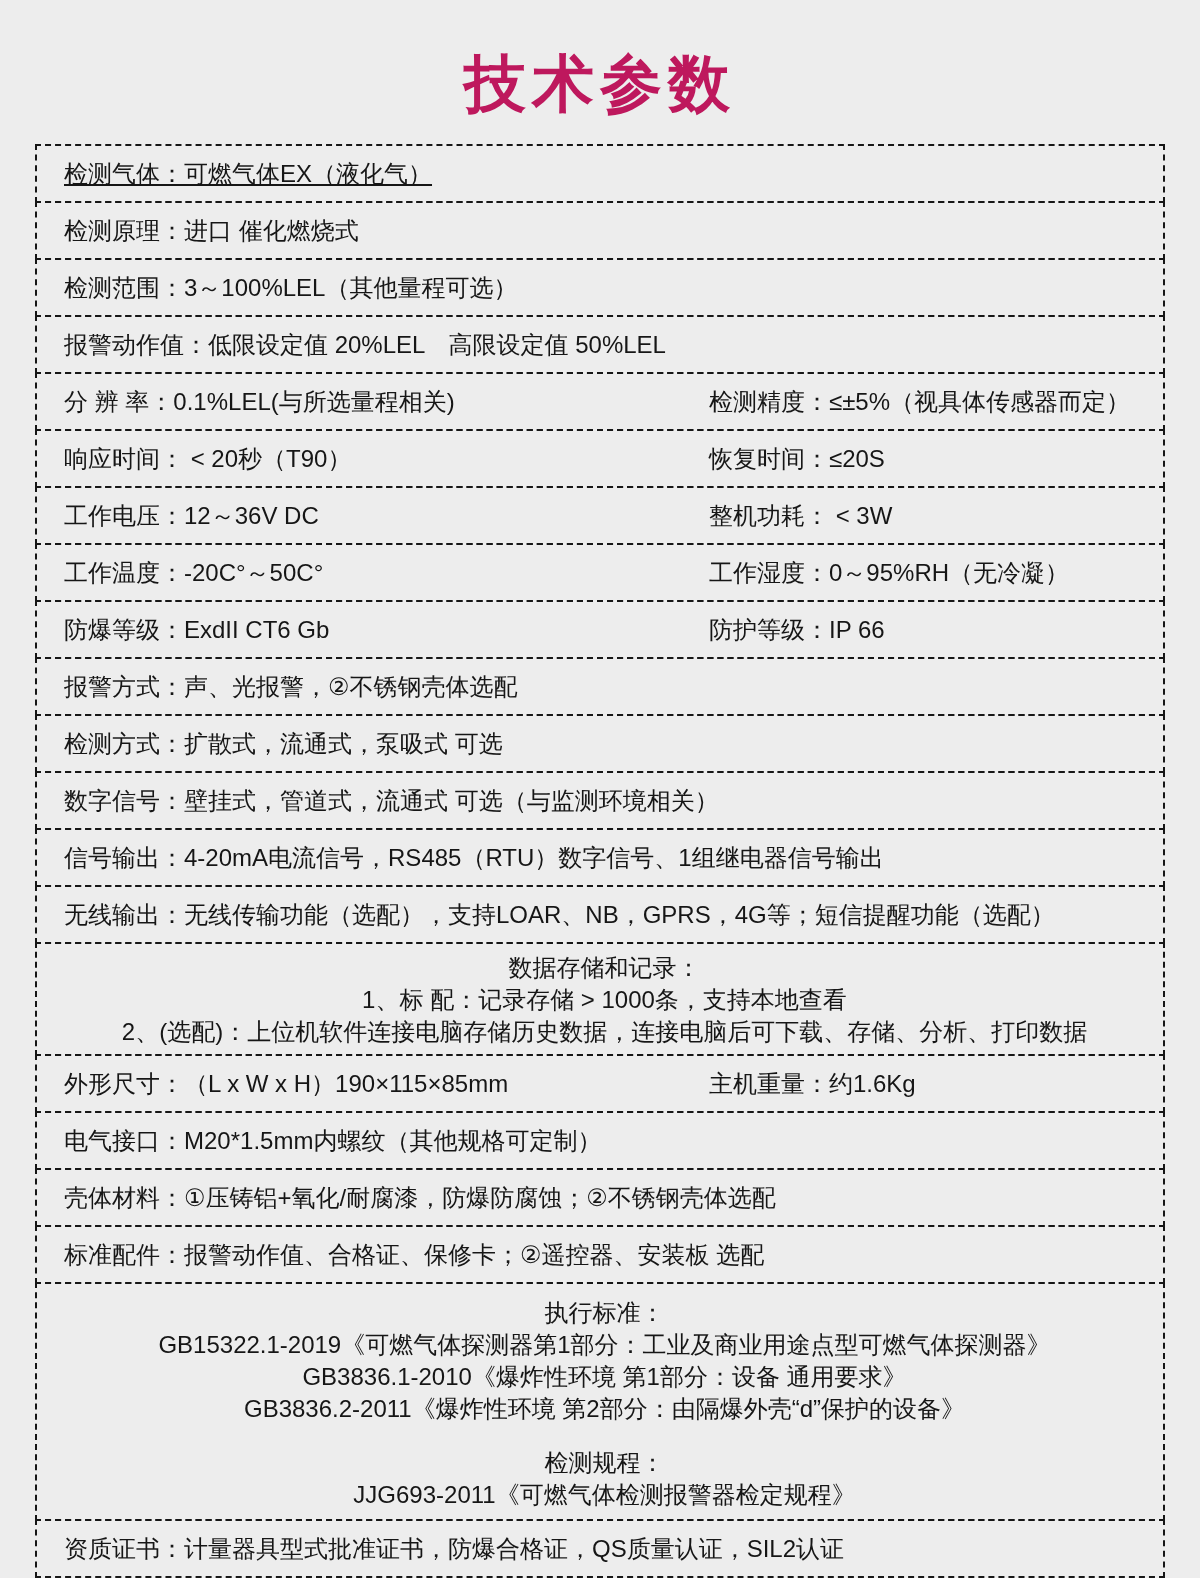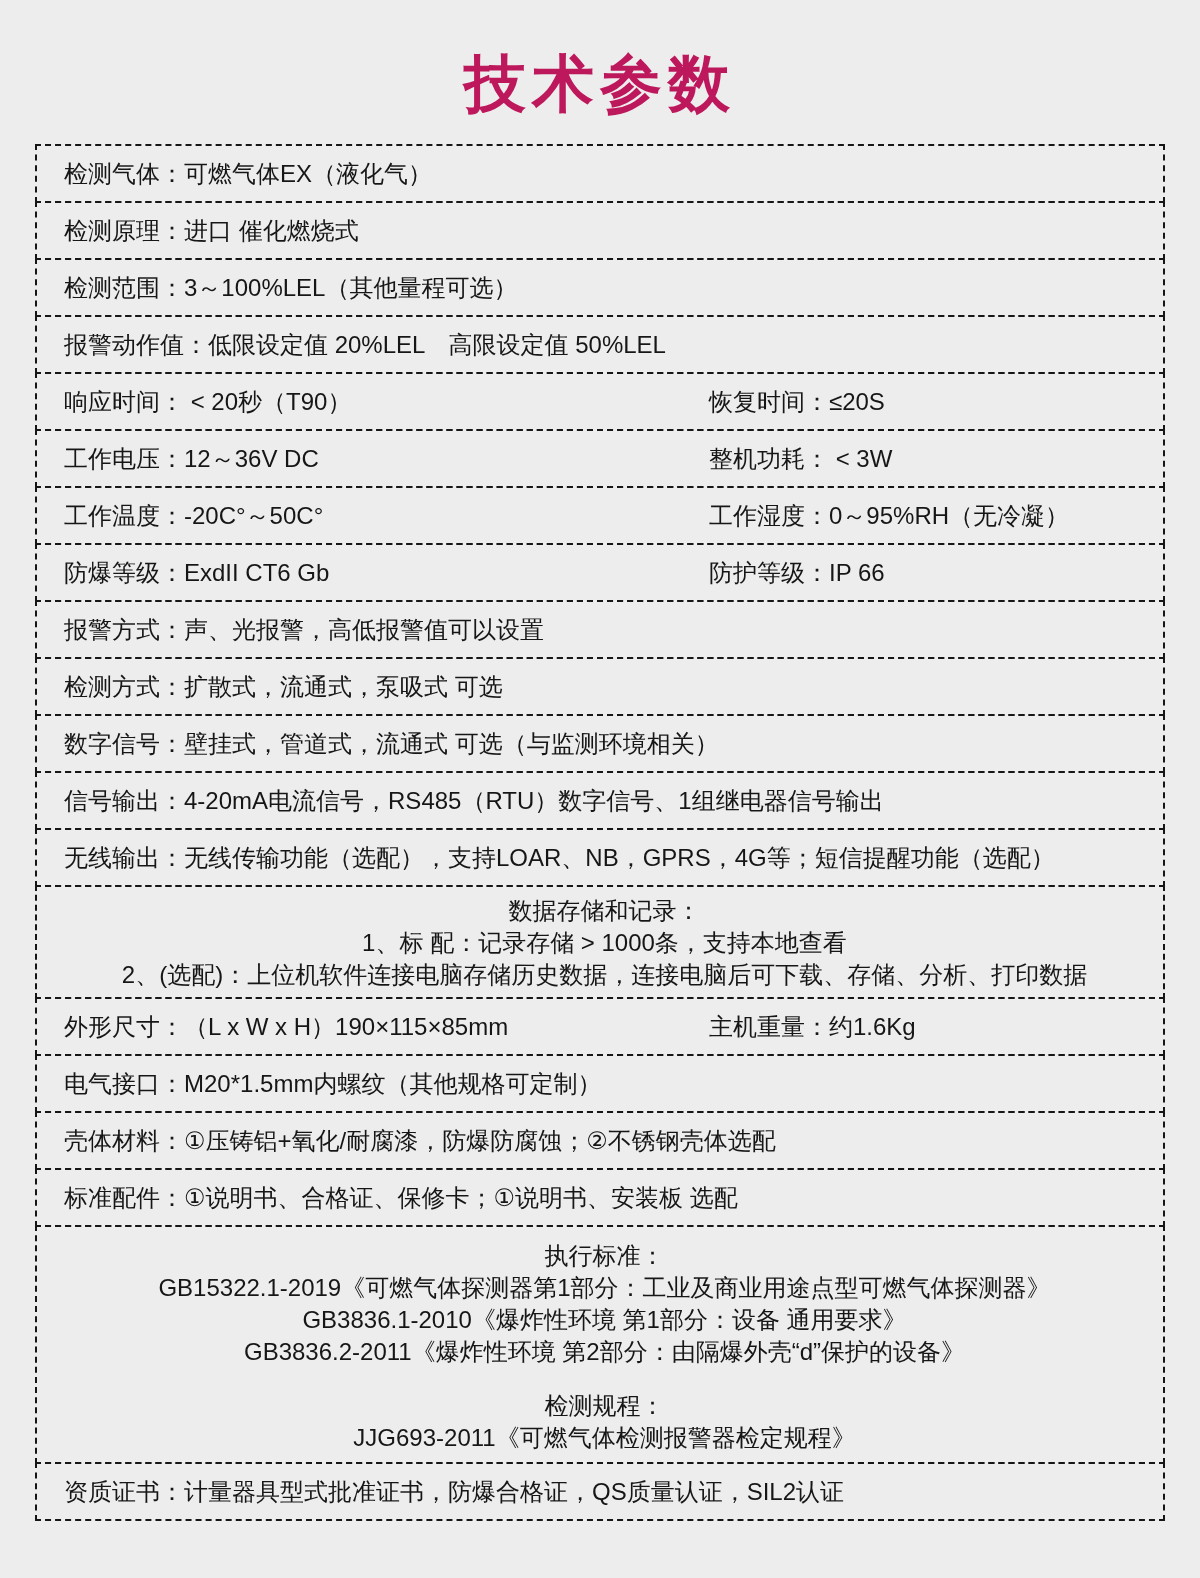--- a/index.html
+++ b/index.html
@@ -32,21 +32,21 @@
     box-sizing: border-box;
     border: 2px dashed #161616;
     margin-top: -2px;
     min-height: 59px;
     display: flex;
     align-items: center;
     padding: 0 18px 0 27px;
     font-size: 24px;
     line-height: 1.25;
   }
-  .row:first-child { margin-top: 0; }
+  .row:first-child { margin-top: 0; text-decoration: underline; }
   .cell { white-space: pre-wrap; }
   .cell.left { flex: 0 0 645px; }
   .row.multi {
     display: block;
     padding-top: 8px;
     padding-bottom: 6px;
     text-align: center;
   }
   .row.multi .line {
     min-height: 32px;
@@ -78,20 +78,24 @@
   </div>
 
   <div class="row">
     <span class="cell">检测范围：3～100%LEL（其他量程可选）</span>
   </div>
 
   <div class="row">
     <span class="cell">报警动作值：低限设定值 20%LEL　高限设定值 50%LEL</span>
   </div>
 
+  <div class="row">
+    <span class="cell left">分 辨 率：0.1%LEL(与所选量程相关)</span>
+    <span class="cell">检测精度：≤±5%（视具体传感器而定）</span>
+  </div>
 
   <div class="row">
     <span class="cell left">响应时间： &lt; 20秒（T90）</span>
     <span class="cell">恢复时间：≤20S</span>
   </div>
 
   <div class="row">
     <span class="cell left">工作电压：12～36V DC</span>
     <span class="cell">整机功耗： &lt; 3W</span>
   </div>
@@ -100,21 +104,21 @@
     <span class="cell left">工作温度：-20C°～50C°</span>
     <span class="cell">工作湿度：0～95%RH（无冷凝）</span>
   </div>
 
   <div class="row">
     <span class="cell left">防爆等级：ExdII CT6 Gb</span>
     <span class="cell">防护等级：IP 66</span>
   </div>
 
   <div class="row">
-    <span class="cell">报警方式：声、光报警，高低报警值可以设置</span>
+    <span class="cell">报警方式：声、光报警，②不锈钢壳体选配</span>
   </div>
 
   <div class="row">
     <span class="cell">检测方式：扩散式，流通式，泵吸式 可选</span>
   </div>
 
   <div class="row">
     <span class="cell">数字信号：壁挂式，管道式，流通式 可选（与监测环境相关）</span>
   </div>
 
@@ -139,21 +143,21 @@
 
   <div class="row">
     <span class="cell">电气接口：M20*1.5mm内螺纹（其他规格可定制）</span>
   </div>
 
   <div class="row">
     <span class="cell">壳体材料：①压铸铝+氧化/耐腐漆，防爆防腐蚀；②不锈钢壳体选配</span>
   </div>
 
   <div class="row">
-    <span class="cell">标准配件：①说明书、合格证、保修卡；①说明书、安装板 选配</span>
+    <span class="cell">标准配件：报警动作值、合格证、保修卡；②遥控器、安装板 选配</span>
   </div>
 
   <div class="row multi standards">
     <div class="line">执行标准：</div>
     <div class="line">GB15322.1-2019《可燃气体探测器第1部分：工业及商业用途点型可燃气体探测器》</div>
     <div class="line">GB3836.1-2010《爆炸性环境 第1部分：设备 通用要求》</div>
     <div class="line">GB3836.2-2011《爆炸性环境 第2部分：由隔爆外壳“d”保护的设备》</div>
     <div class="line spacer"></div>
     <div class="line">检测规程：</div>
     <div class="line">JJG693-2011《可燃气体检测报警器检定规程》</div>

